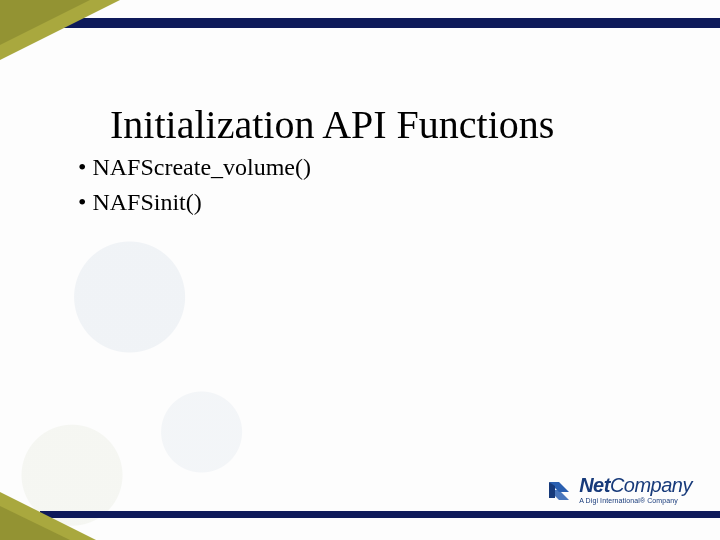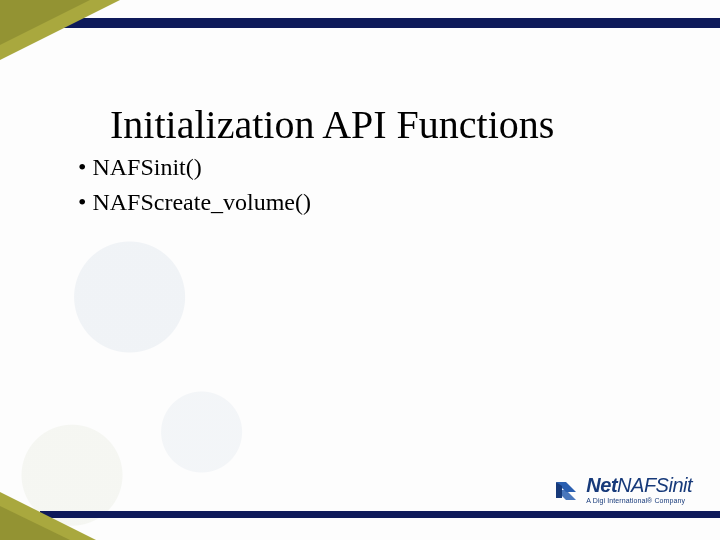--- a/index.html
+++ b/index.html
@@ -149,35 +149,35 @@
 
 <div class="slide">
   <div class="bg-pattern"></div>
 
   <div class="top-bar"></div>
   <div class="wedge-top"></div>
 
   <div class="title">Initialization API Functions</div>
 
   <div class="bullets">
+    <div class="item">NAFScreate_volume()</div>
     <div class="item">NAFSinit()</div>
-    <div class="item">NAFScreate_volume()</div>
   </div>
 
   <div class="bottom-bar"></div>
   <div class="wedge-bottom"></div>
 
   <div class="logo">
     <span class="logo-mark">
       <svg width="28" height="24" viewBox="0 0 28 24">
         <path d="M4 4 L14 4 L24 14 L14 14 Z" fill="#2a5fb0"></path>
         <path d="M4 12 L14 12 L24 22 L14 22 Z" fill="#2a5fb0" opacity="0.85"></path>
         <path d="M4 4 L4 20 L10 20 L10 8 Z" fill="#173a7a"></path>
       </svg>
     </span>
     <span class="logo-text">
       <span class="logo-name">
-        <span>Net</span><span class="light">NAFSinit</span>
+        <span>Net</span><span class="light">Company</span>
       </span>
       <span class="logo-tag">A Digi International® Company</span>
     </span>
   </div>
 </div>
 
 </body></html>

